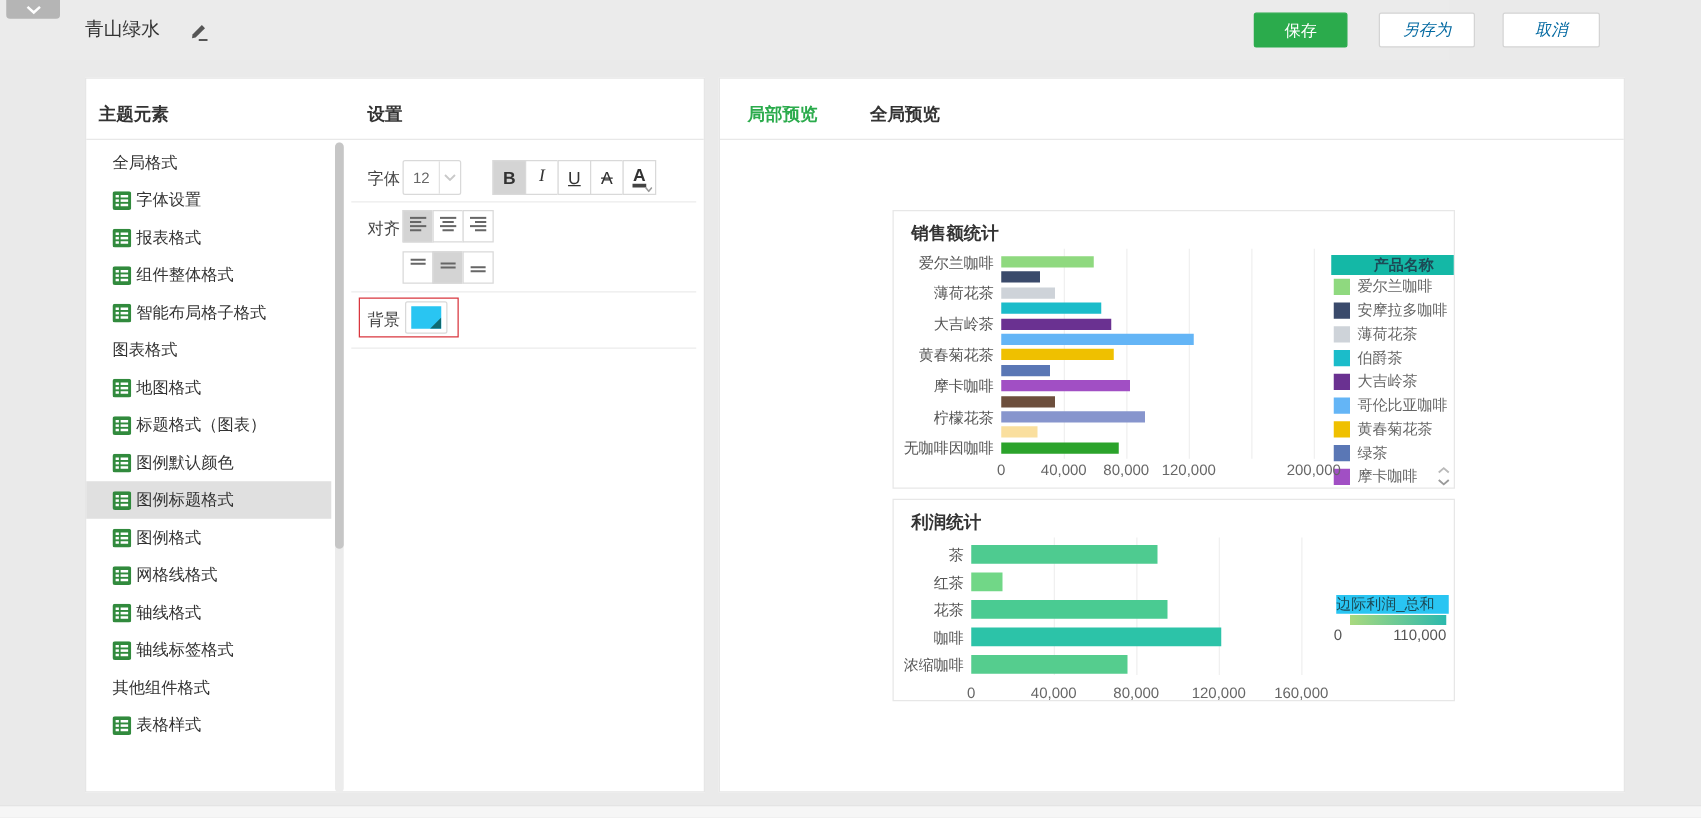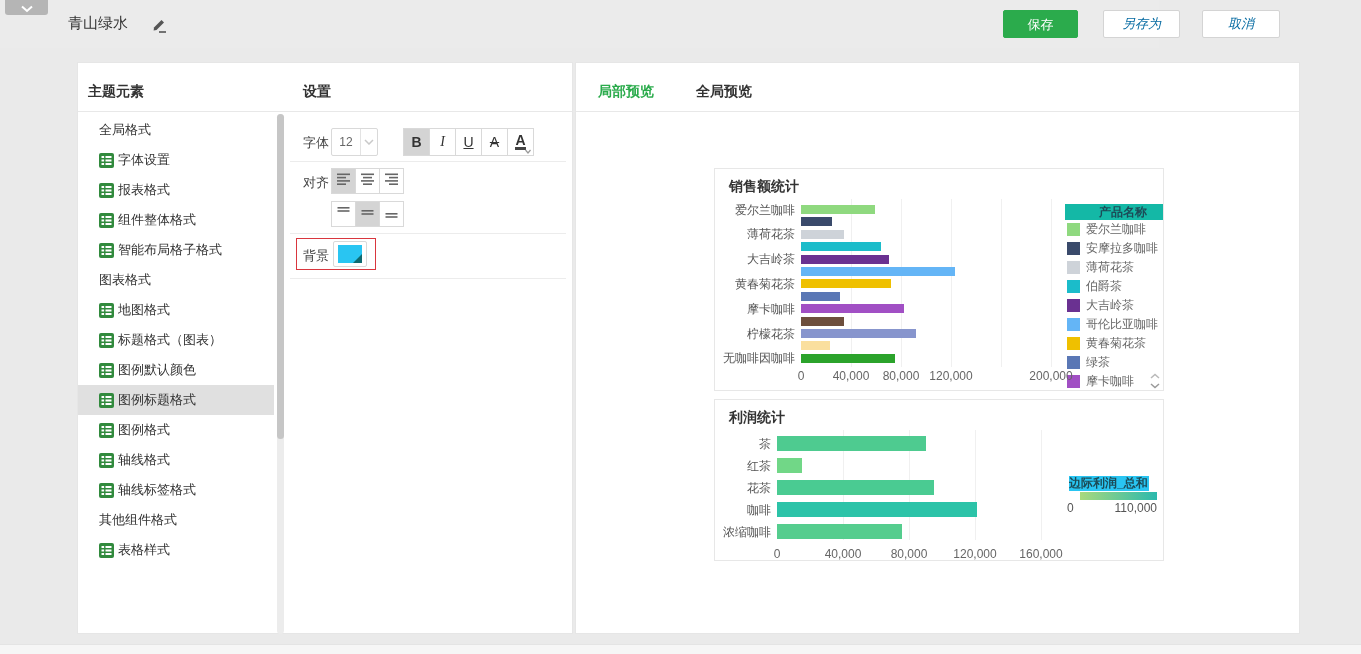--- a/index.html
+++ b/index.html
@@ -11,21 +11,21 @@
   .doc-title { position:absolute; left:68px; top:14px; font-size:15px; color:#333; }
   .pencil { position:absolute; left:150px; top:16px; width:18px; height:18px; cursor:pointer; }
   .btn { position:absolute; top:10px; height:28px; border-radius:2px; font-size:13px; text-align:center;
     line-height:26px; cursor:pointer; }
   .btn-primary { left:1003px; width:75px; background:#2bab4c; color:#fff; border:1px solid #2bab4c; line-height:27px;}
   .btn-plain { background:#fff; border:1px solid #d4d4d4; color:#0369a1;font-style:italic; }
   .btn-saveas { left:1103px; width:77px; }
   .btn-cancel { left:1202px; width:78px; }
 
   .card { position:absolute; top:62px; height:572px; background:#fff; border:1px solid #e6e6e6; }
-  .card-left { left:77px; width:496px; }
+  .card-left { left:68px; width:496px; }
   .card-right { left:575px; width:725px; }
   .panel-h { position:absolute; top:20px; font-size:14px; font-weight:bold; color:#333; }
   .hdr-divider { position:absolute; left:0; top:48px; width:100%; height:1px; background:#e8e8e8; }
 
   .elements-list { position:absolute; left:0; top:52px; width:196px; }
   .side-item { height:30px; display:flex; align-items:center; padding-left:21px; font-size:13px;
     color:#333; cursor:pointer; white-space:nowrap; }
   .side-item.selected { background:#e0e0e0; }
   .side-item .li-icon { width:15px; height:15px; margin-right:4px; flex:none; }
   .v-scrollbar { position:absolute; left:199px; top:51px; width:7px; height:520px; background:#ececec; border-radius:4px; }
@@ -71,22 +71,22 @@
   .gridline { position:absolute; width:1px; background:#f0f0f0; }
   .bar { position:absolute; }
   .cat-label { position:absolute; font-size:12px; color:#555; text-align:right; white-space:nowrap; }
   .tick { position:absolute; font-size:12px; color:#666; transform:translateX(-50%); white-space:nowrap; }
   .legend1 { position:absolute; left:350px; top:35px; width:98px; }
   .legend-title { height:16px; font-size:12px; font-weight:bold; color:#1c4b57; line-height:16px; padding-left:2px; white-space:nowrap; }
   .legend-item { position:absolute; left:0; height:14px; display:flex; align-items:center; }
   .legend-swatch { width:13px; height:13px; margin-left:2px; flex:none; }
   .legend-label { font-size:12px; color:#666; margin-left:6px; white-space:nowrap; }
   .legend-scroll { position:absolute; left:434px; top:203px; cursor:pointer; }
-  .legend2-title { position:absolute; left:354px; top:76px; width:80px; height:15px; font-size:12px;
-    font-weight:bold; color:#1c4b57; line-height:15px; white-space:nowrap; }
+  .legend2-title { position:absolute; left:354px; top:76px; width:90px; height:15px; font-size:12px;
+    font-weight:normal; color:#1c4b57; line-height:15px; white-space:nowrap; }
   .legend2-gradient { position:absolute; left:365px; top:92px; width:77px; height:8px; }
   .legend2-min { position:absolute; left:352px; top:101px; font-size:12px; color:#555; }
   .legend2-max { position:absolute; left:390px; top:101px; width:52px; text-align:right; font-size:12px; color:#555; }
 
   .footer-strip { position:absolute; left:0; bottom:0; width:1361px; height:10px; background:#f6f6f6; border-top:1px solid #e4e4e4; }
 </style>
 </head>
 <body>
 
 <div class="topbar">
@@ -221,20 +221,32 @@
         <svg class="li-icon" viewBox="0 0 15 15">
           <rect width="15" height="15" rx="2" fill="#318a3d"></rect>
           <rect x="2.5" y="3" width="2.6" height="2" fill="#fff"></rect>
           <rect x="6.5" y="3" width="6" height="2" fill="#fff"></rect>
           <rect x="2.5" y="6.5" width="2.6" height="2" fill="#fff"></rect>
           <rect x="6.5" y="6.5" width="6" height="2" fill="#fff"></rect>
           <rect x="2.5" y="10" width="2.6" height="2" fill="#fff"></rect>
           <rect x="6.5" y="10" width="6" height="2" fill="#fff"></rect>
         </svg>
         <span>图例格式</span>
+      </div>
+      <div class="side-item">
+        <svg class="li-icon" viewBox="0 0 15 15">
+          <rect width="15" height="15" rx="2" fill="#318a3d"></rect>
+          <rect x="2.5" y="3" width="2.6" height="2" fill="#fff"></rect>
+          <rect x="6.5" y="3" width="6" height="2" fill="#fff"></rect>
+          <rect x="2.5" y="6.5" width="2.6" height="2" fill="#fff"></rect>
+          <rect x="6.5" y="6.5" width="6" height="2" fill="#fff"></rect>
+          <rect x="2.5" y="10" width="2.6" height="2" fill="#fff"></rect>
+          <rect x="6.5" y="10" width="6" height="2" fill="#fff"></rect>
+        </svg>
+        <span>网格线格式</span>
       </div>
       <div class="side-item">
         <svg class="li-icon" viewBox="0 0 15 15">
           <rect width="15" height="15" rx="2" fill="#318a3d"></rect>
           <rect x="2.5" y="3" width="2.6" height="2" fill="#fff"></rect>
           <rect x="6.5" y="3" width="6" height="2" fill="#fff"></rect>
           <rect x="2.5" y="6.5" width="2.6" height="2" fill="#fff"></rect>
           <rect x="6.5" y="6.5" width="6" height="2" fill="#fff"></rect>
           <rect x="2.5" y="10" width="2.6" height="2" fill="#fff"></rect>
           <rect x="6.5" y="10" width="6" height="2" fill="#fff"></rect>

